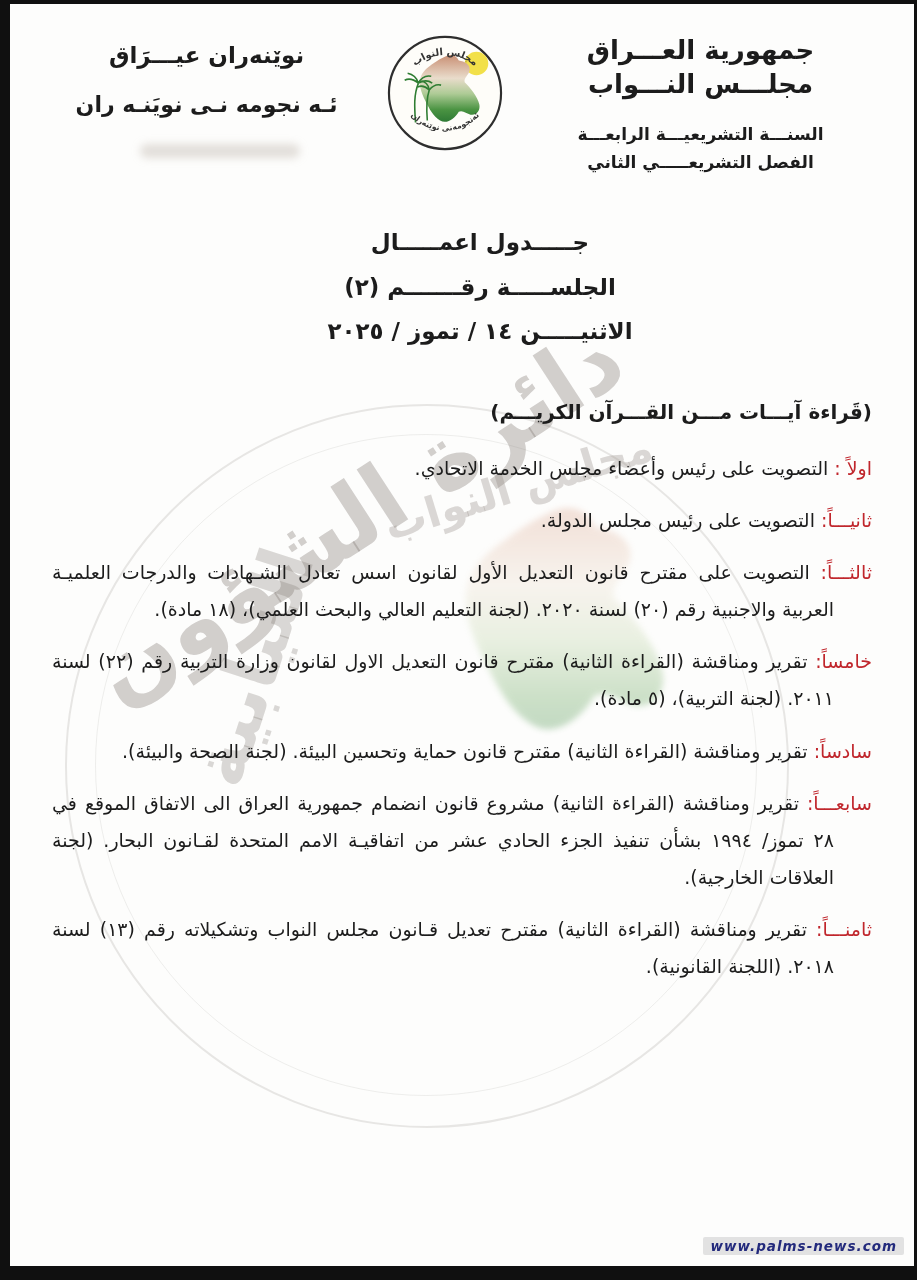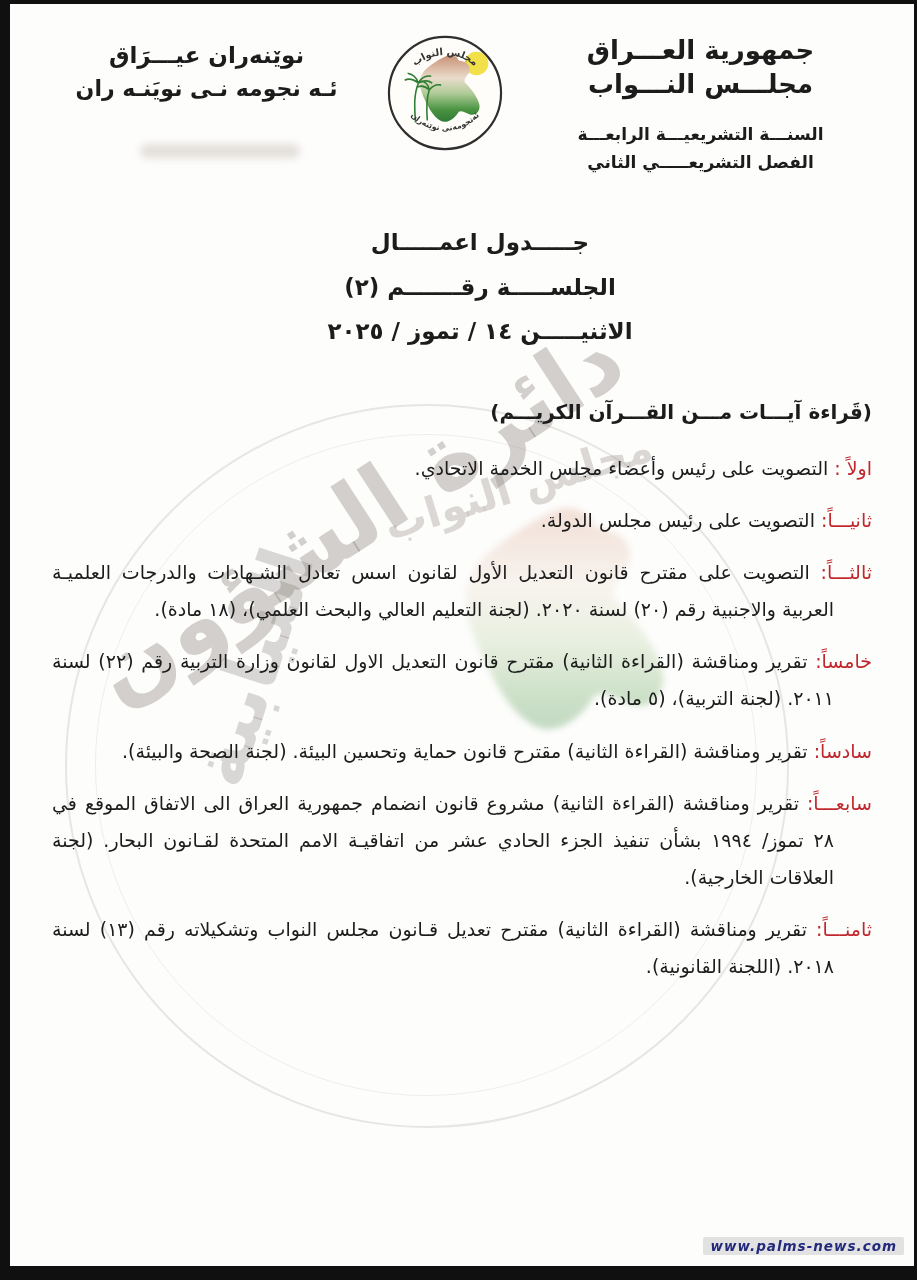--- a/index.html
+++ b/index.html
@@ -42,21 +42,21 @@
     top:140px;left:130px;width:160px;height:14px;
     background:rgba(165,152,140,.30);filter:blur(4px);border-radius:7px;
   }
   
   .header-row{
     position:relative;display:flex;direction:ltr;align-items:flex-start;
     padding:30px 28px 0 28px;
   }
   .kurdish-block{flex:1 1 34%;text-align:center;padding-top:8px;}
   .kurdish-block .l1{font-size:23px;font-weight:bold;}
-  .kurdish-block .l2{font-size:22px;font-weight:bold;margin-top:8px;}
+  .kurdish-block .l2{font-size:22px;font-weight:bold;margin-top:24px;}
   .logo-wrap{flex:0 0 140px;display:flex;justify-content:center;}
   .arabic-block{flex:1 1 38%;text-align:center;direction:rtl;}
   .arabic-block .l1,.arabic-block .l2{font-size:26px;font-weight:bold;line-height:1.3;}
   .session-block{margin-top:18px;font-size:17px;font-weight:bold;line-height:1.65;text-align:center;}
   
   .title-block{position:relative;text-align:center;margin-top:44px;font-weight:bold;}
   .title-block div{font-size:23px;line-height:1.95;margin-left:36px;}
   
   .doc-body{position:relative;padding:0 42px;}
   .quran-line{margin-top:46px;font-size:20px;font-weight:bold;}

